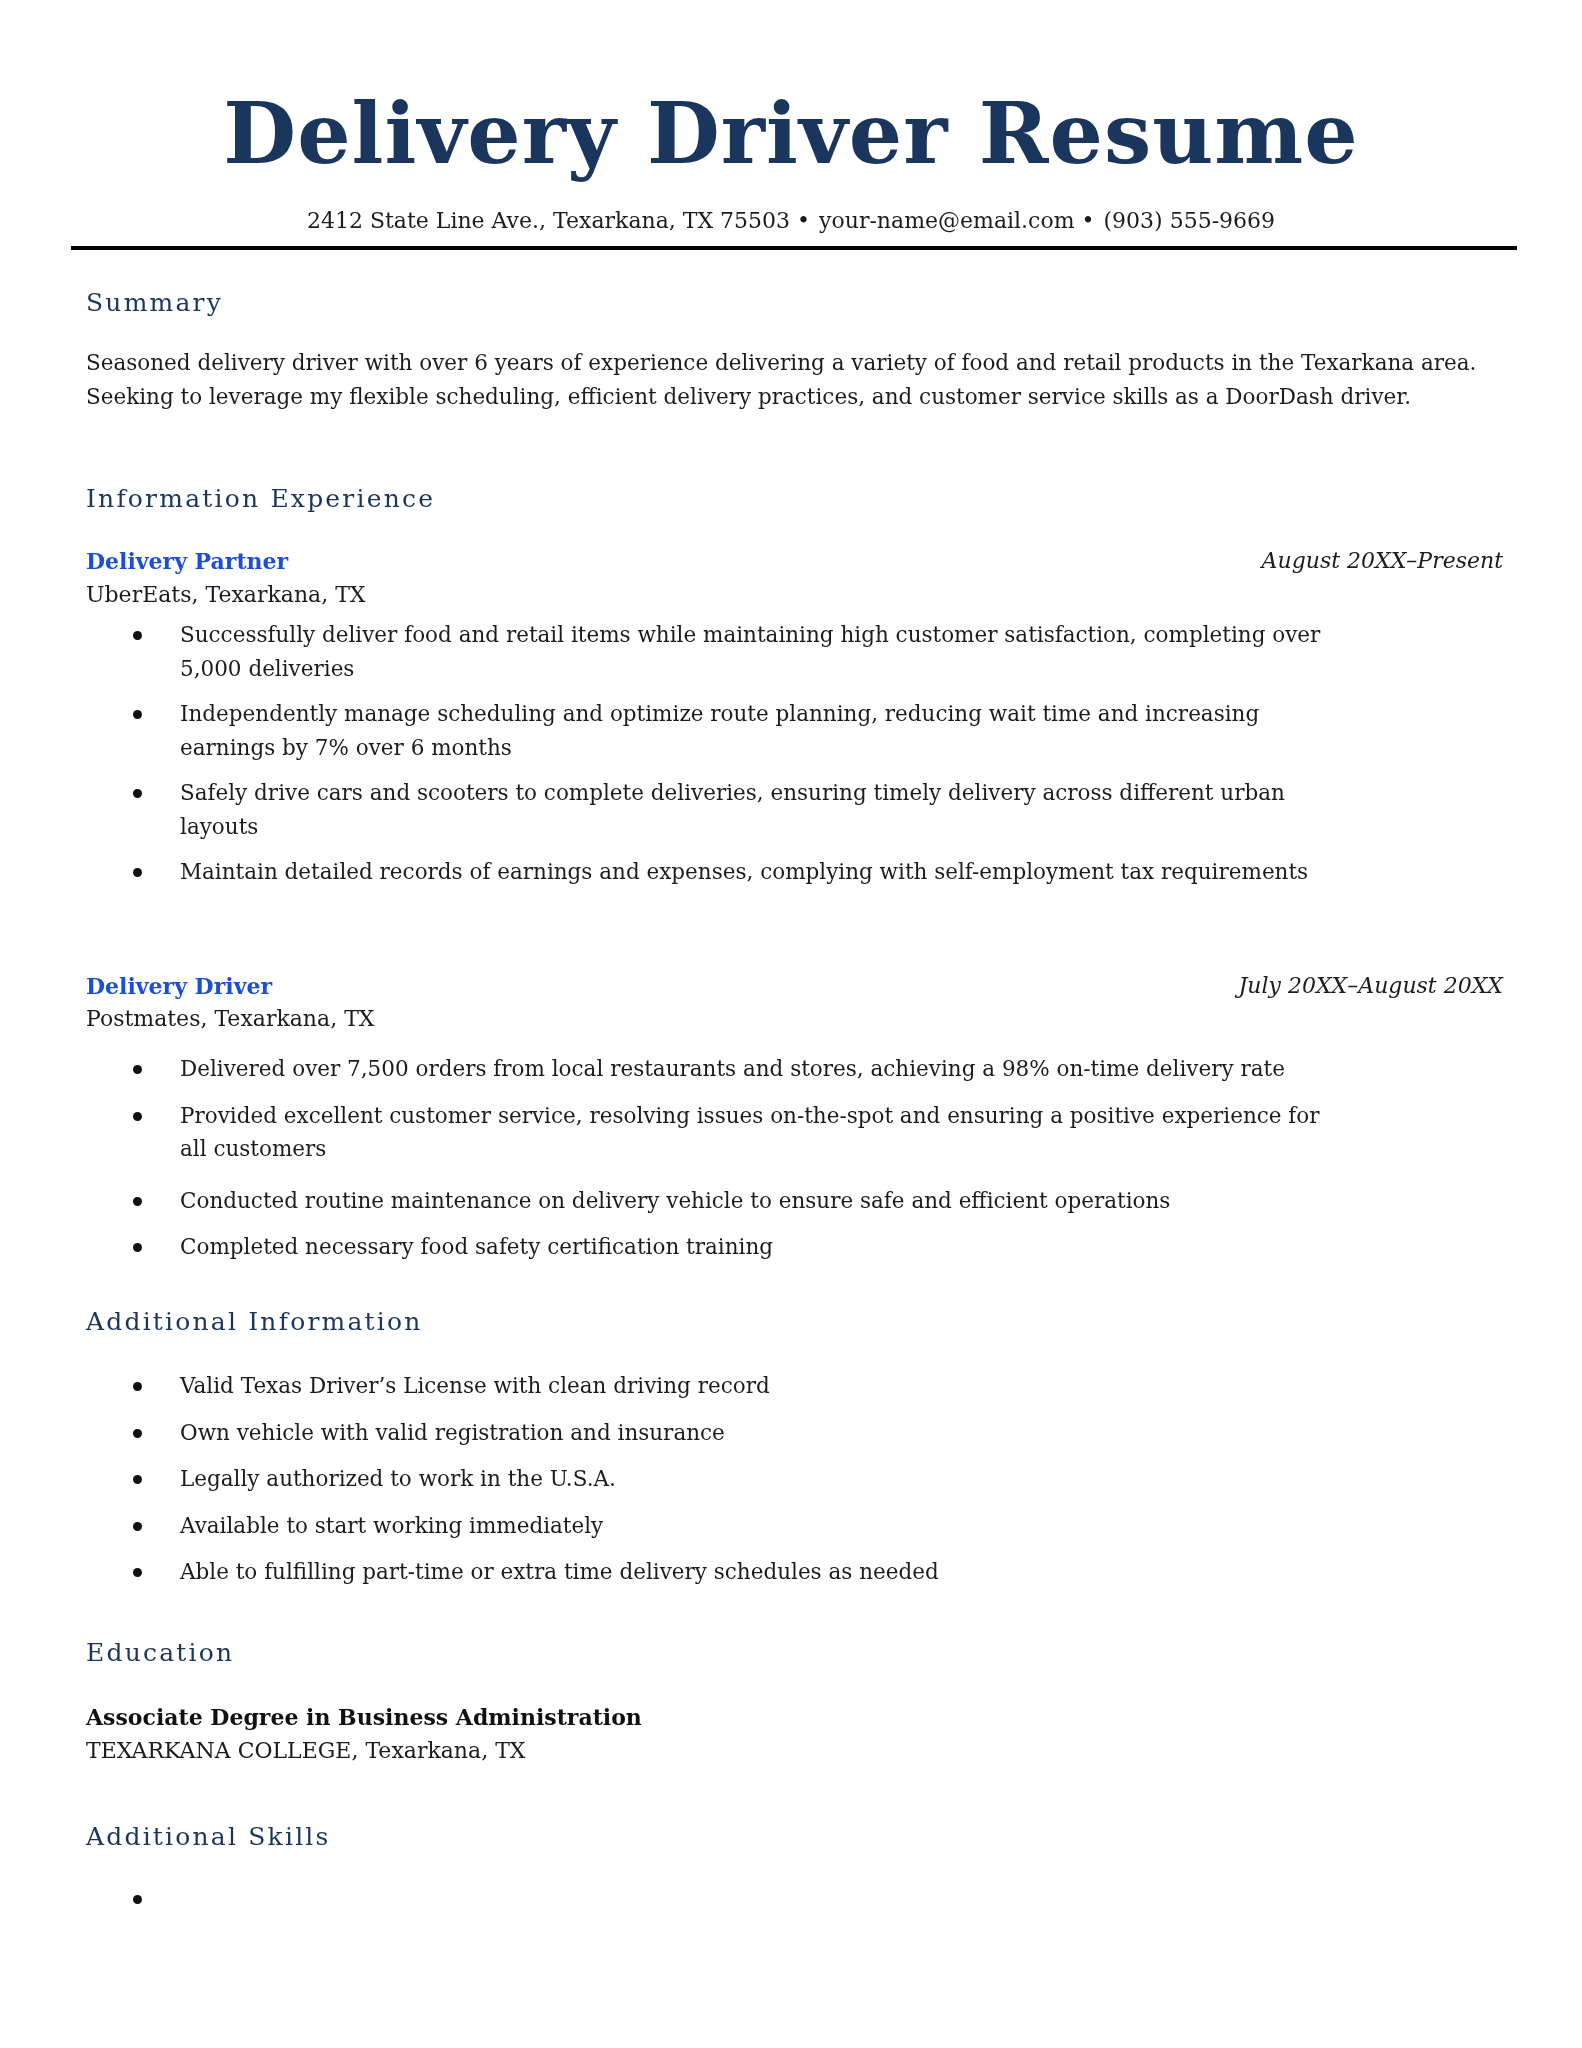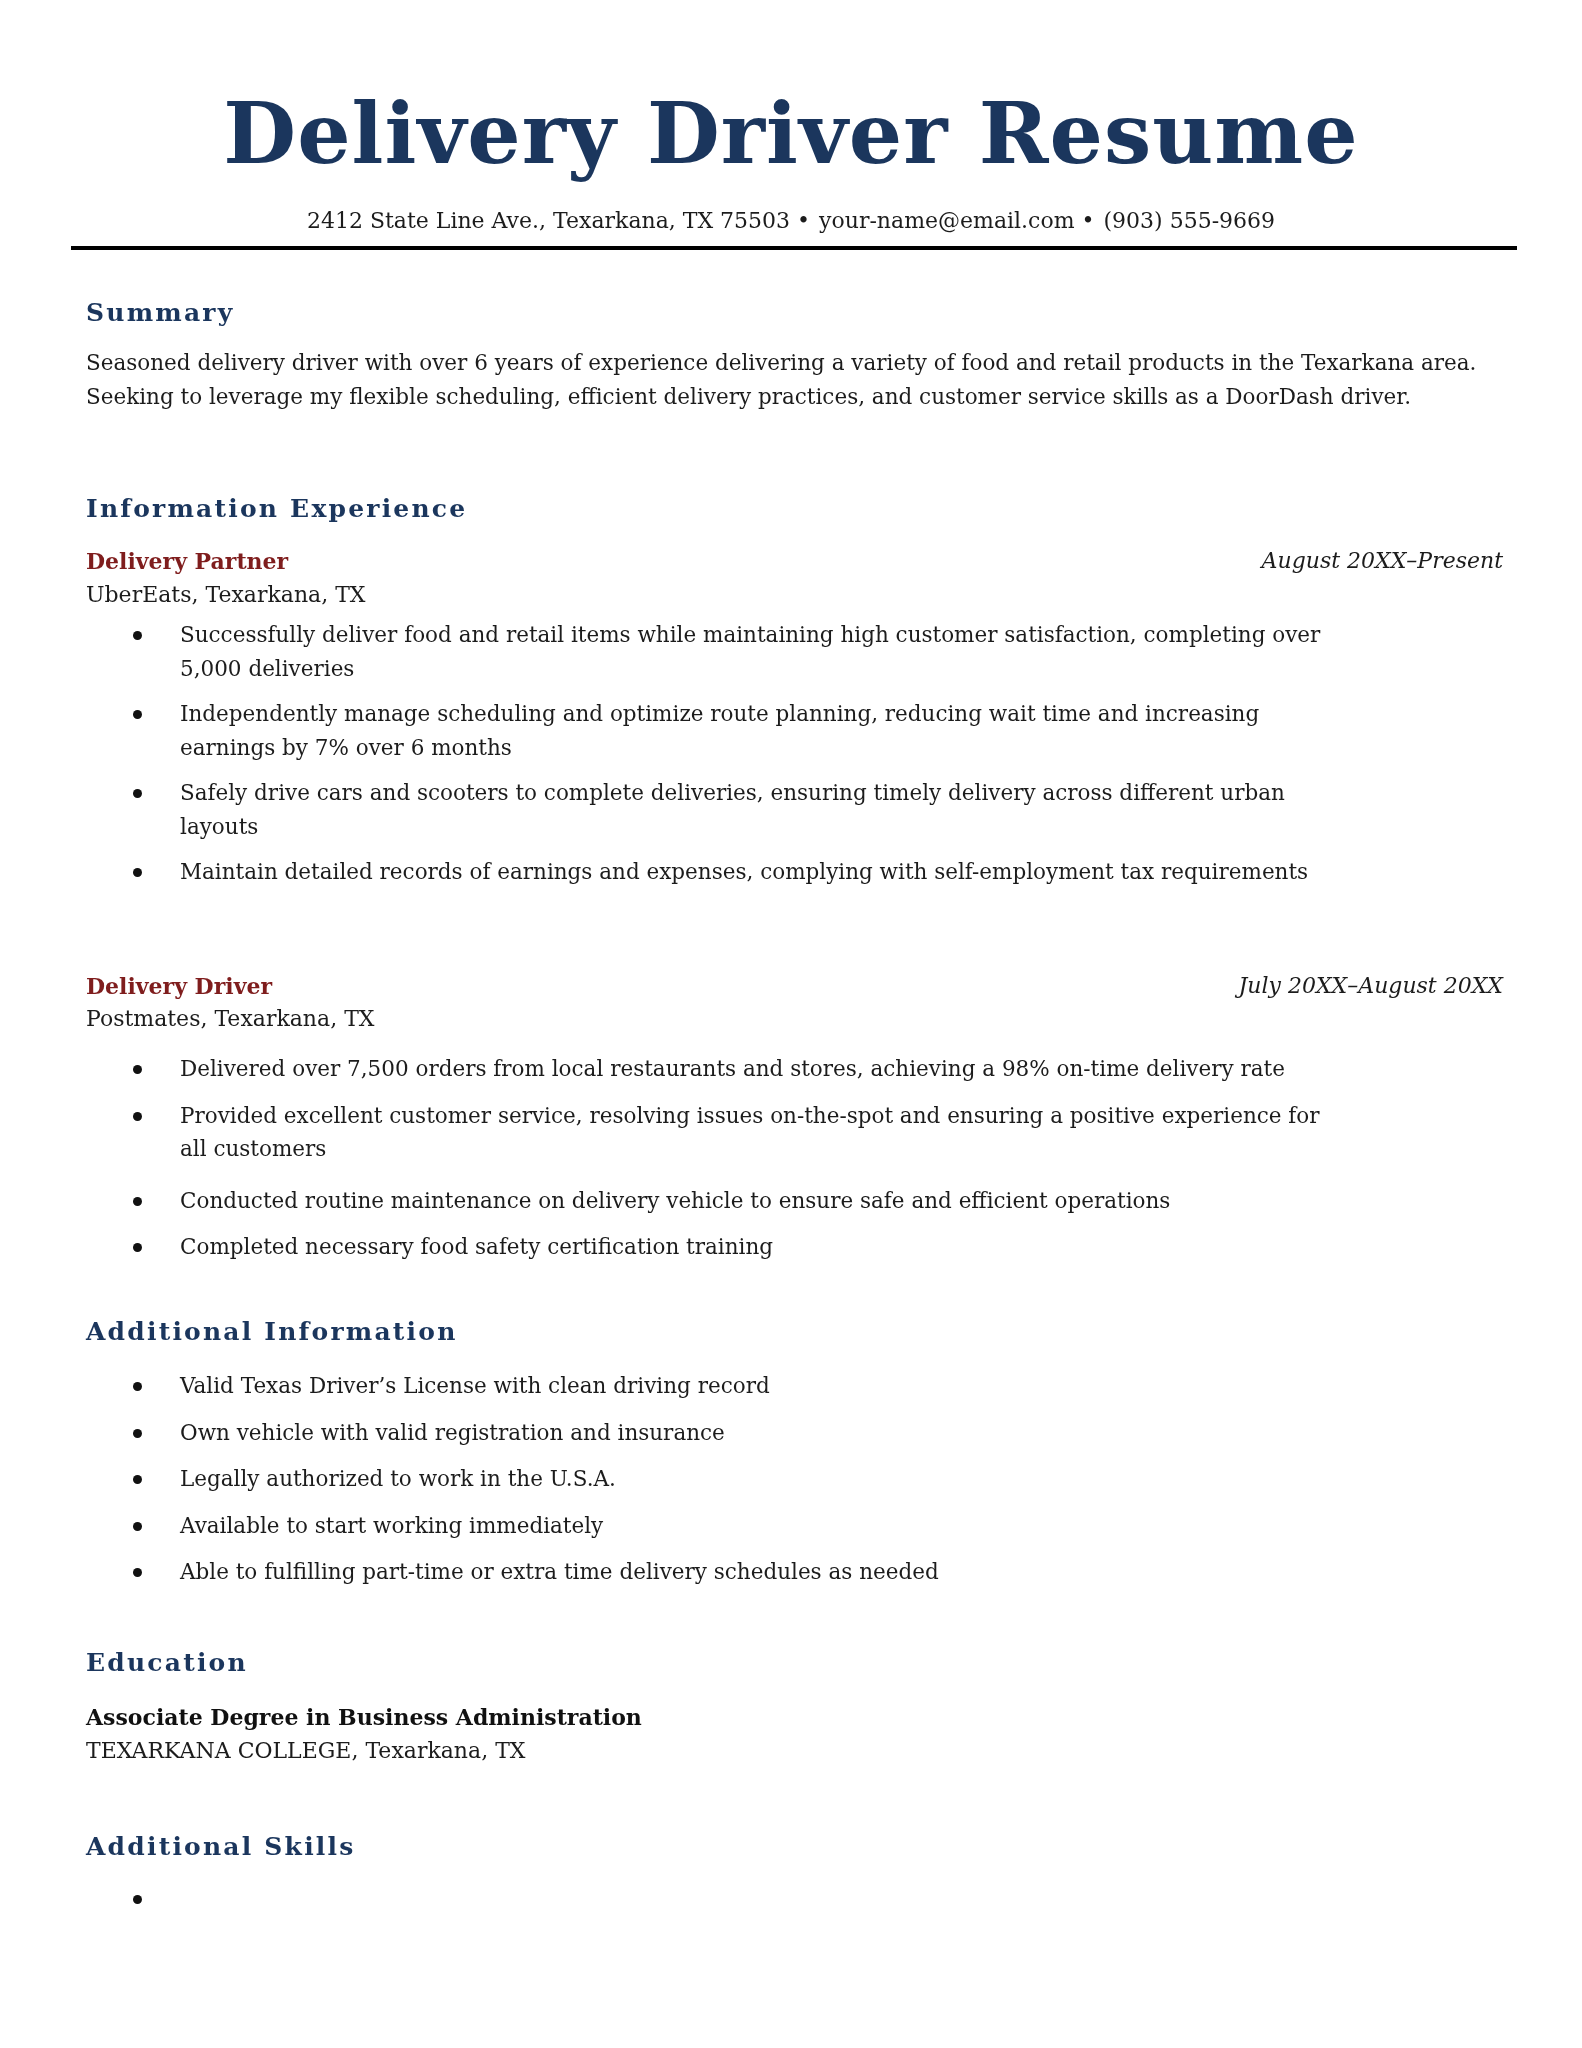--- a/index.html
+++ b/index.html
@@ -6,24 +6,24 @@
   body { width: 1582px; height: 2048px; position: relative; overflow: hidden;
          font-family: "DejaVu Serif", "Liberation Serif", serif; color: #1c1c1c; }
   .abs { position: absolute; }
   .title { left: 0; width: 1582px; top: 84px; text-align: center;
            font-family: "DejaVu Serif", serif; font-weight: bold; font-size: 84px;
            line-height: 100px; color: #1b365d; letter-spacing: 1px; }
   .contact { left: 0; width: 1582px; top: 205px; text-align: center; font-size: 22px;
              line-height: 32px; color: #1c1c1c; }
   .contact .sep { margin: 0 9px 0 7px; }
   .divider { left: 71px; width: 1446px; top: 246px; height: 4px; background: #000; }
-  .h2 { left: 86px; font-weight: bold; font-size: 25px; letter-spacing: 2.2px; color: #1b365d;
-        line-height: 34px; margin-top: 10px; }
+  .h2 { left: 86px; font-weight: normal; font-size: 25px; letter-spacing: 2.2px; color: #1b365d;
+        line-height: 34px; }
   .body { left: 86px; width: 1430px; font-size: 21.5px; line-height: 33.5px; }
-  .job-title { left: 86px; font-weight: bold; font-size: 22px; color: #7f1d1d; line-height: 34px; }
+  .job-title { left: 86px; font-weight: bold; font-size: 22px; color: #1d4ed8; line-height: 34px; }
   .job-date { right: 79px; font-style: italic; font-size: 22px; line-height: 34px; text-align: right; }
   .job-company { left: 86px; font-size: 22px; line-height: 34px; }
   ul.bl { list-style: none; margin: 0; padding: 0; left: 130px; width: 1220px; }
   ul.bl li { position: relative; padding-left: 50px; font-size: 21.5px; line-height: 33.5px; }
   ul.bl li .dot { position: absolute; left: 3px; top: 13px; width: 9px; height: 9px; border-radius: 50%; background: #111; }
   .edu-degree { left: 86px; font-weight: bold; font-size: 22px; line-height: 34px; color: #111; }
   .edu-school { left: 86px; font-size: 22px; line-height: 34px; }
 </style>
 </head>
 <body>

